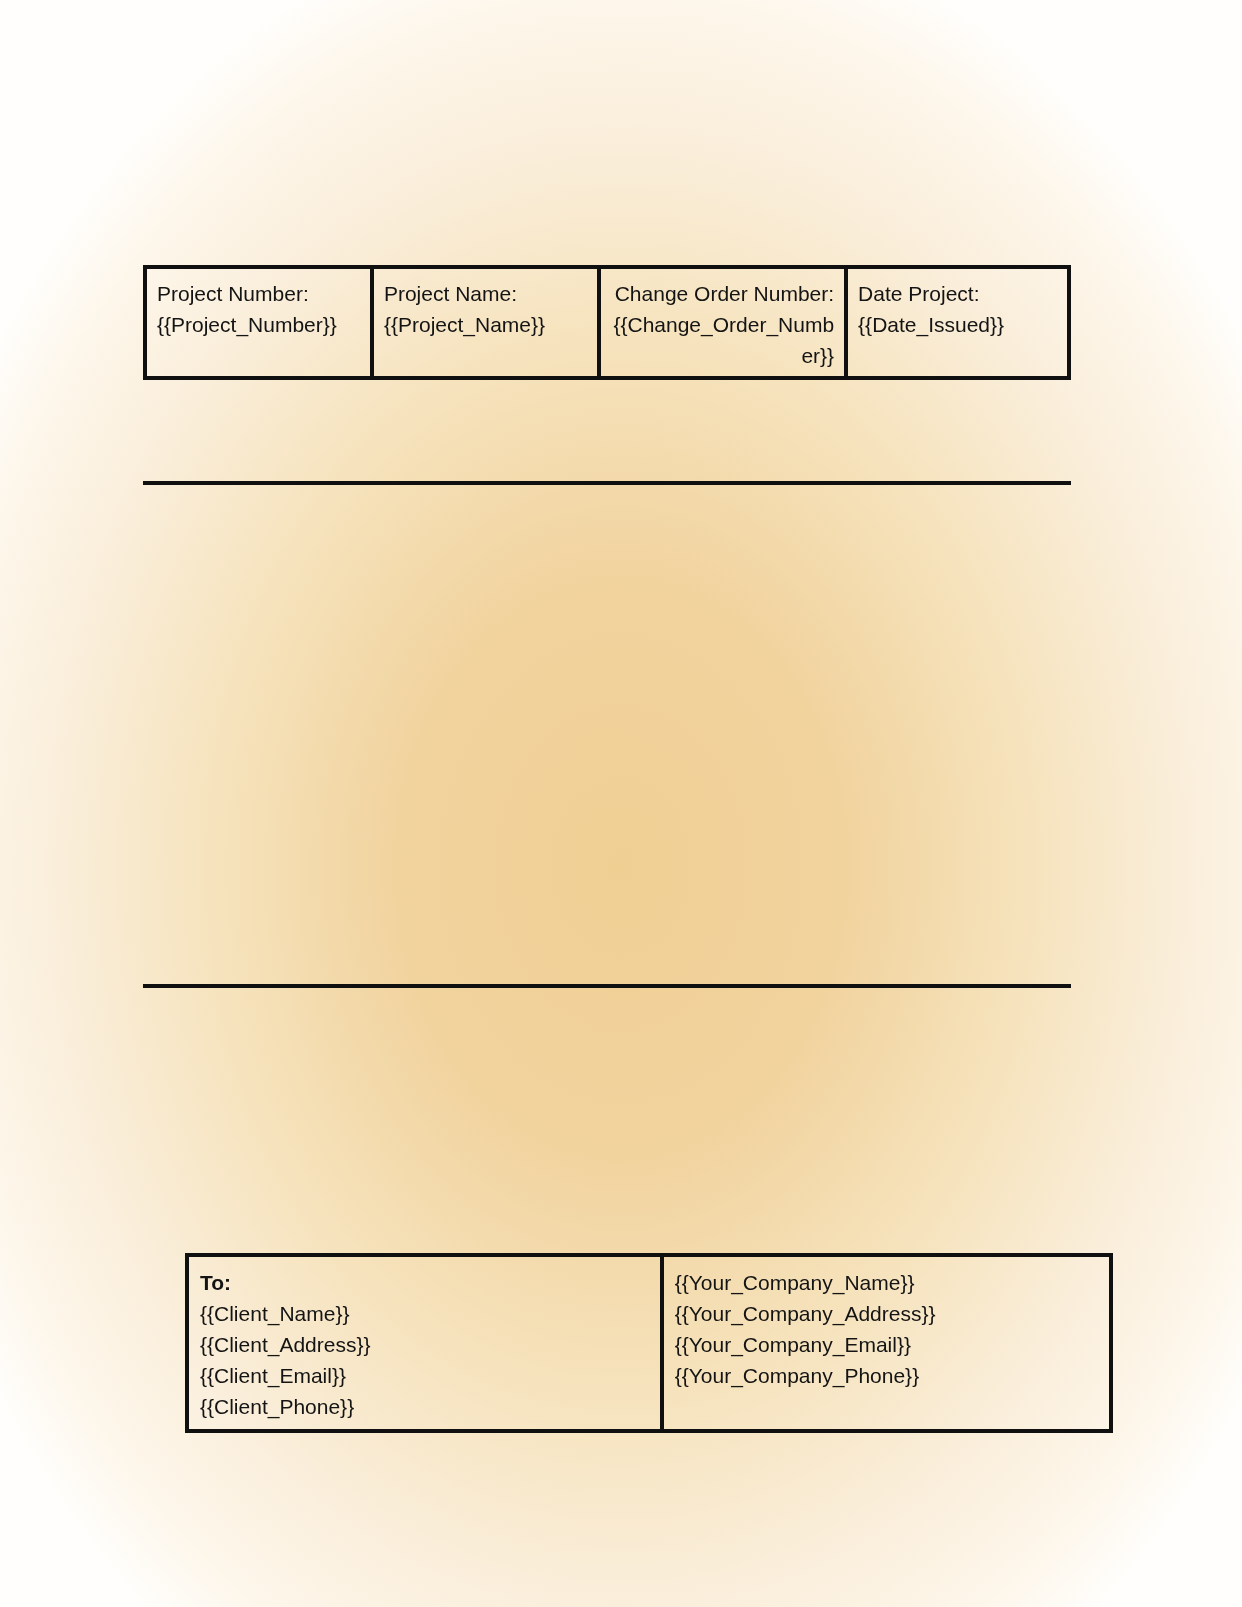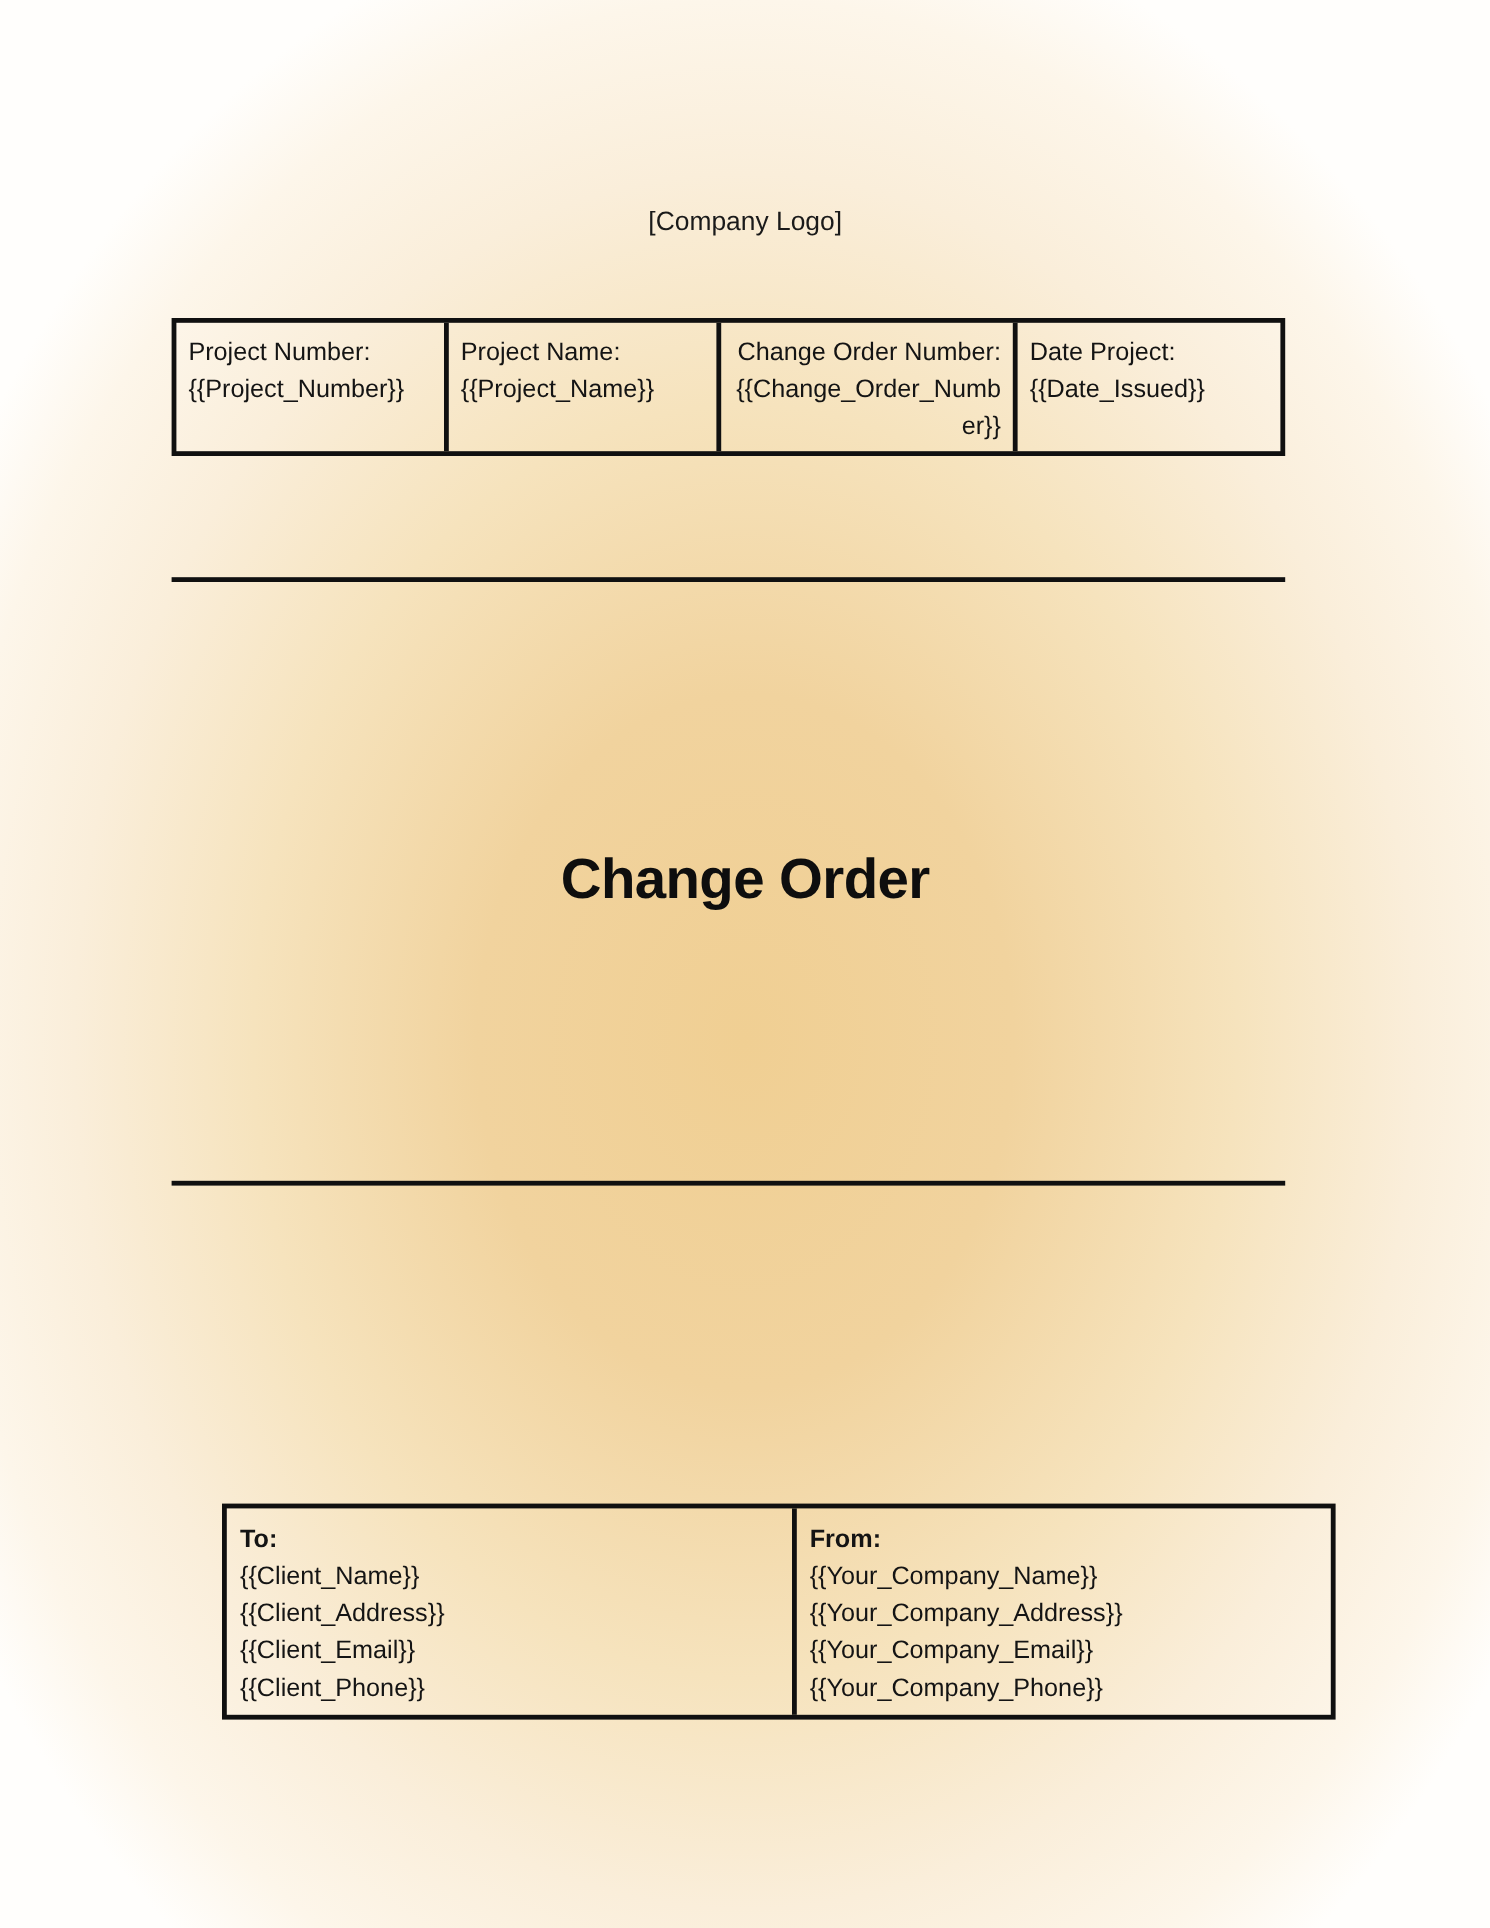--- a/index.html
+++ b/index.html
@@ -98,21 +98,20 @@
   }
   .party-cell.to { flex: 1.06 1 0; }
   .party-cell.from { flex: 1.00 1 0; border-left: 4px solid #101010; }
   .party-heading { font-weight: 700; }
 </style>
 </head>
 <body>
 
 <div class="page">
 
-  <div class="logo-placeholder">[Company Logo]</div>
 
   <div class="project-table">
     <div class="project-cell c2">
       <div>Project Number:</div>
       <div>{{Project_Number}}</div>
     </div>
     <div class="project-cell c1">
       <div>Project Name:</div>
       <div>{{Project_Name}}</div>
     </div>
@@ -121,34 +120,32 @@
       <div>{{Change_Order_Number}}</div>
     </div>
     <div class="project-cell c4">
       <div>Date Project:</div>
       <div>{{Date_Issued}}</div>
     </div>
   </div>
 
   <div class="rule rule-top"></div>
 
-  <h1 class="doc-title">Change Order</h1>
 
   <div class="rule rule-bottom"></div>
 
   <div class="parties-table">
     <div class="party-cell to">
       <div class="party-heading">To:</div>
       <div class="party-line">{{Client_Name}}</div>
       <div class="party-line">{{Client_Address}}</div>
       <div class="party-line">{{Client_Email}}</div>
       <div class="party-line">{{Client_Phone}}</div>
     </div>
     <div class="party-cell from">
-      <div class="party-heading">From:</div>
       <div class="party-line">{{Your_Company_Name}}</div>
       <div class="party-line">{{Your_Company_Address}}</div>
       <div class="party-line">{{Your_Company_Email}}</div>
       <div class="party-line">{{Your_Company_Phone}}</div>
     </div>
   </div>
 
 </div>
 
 </body></html>

